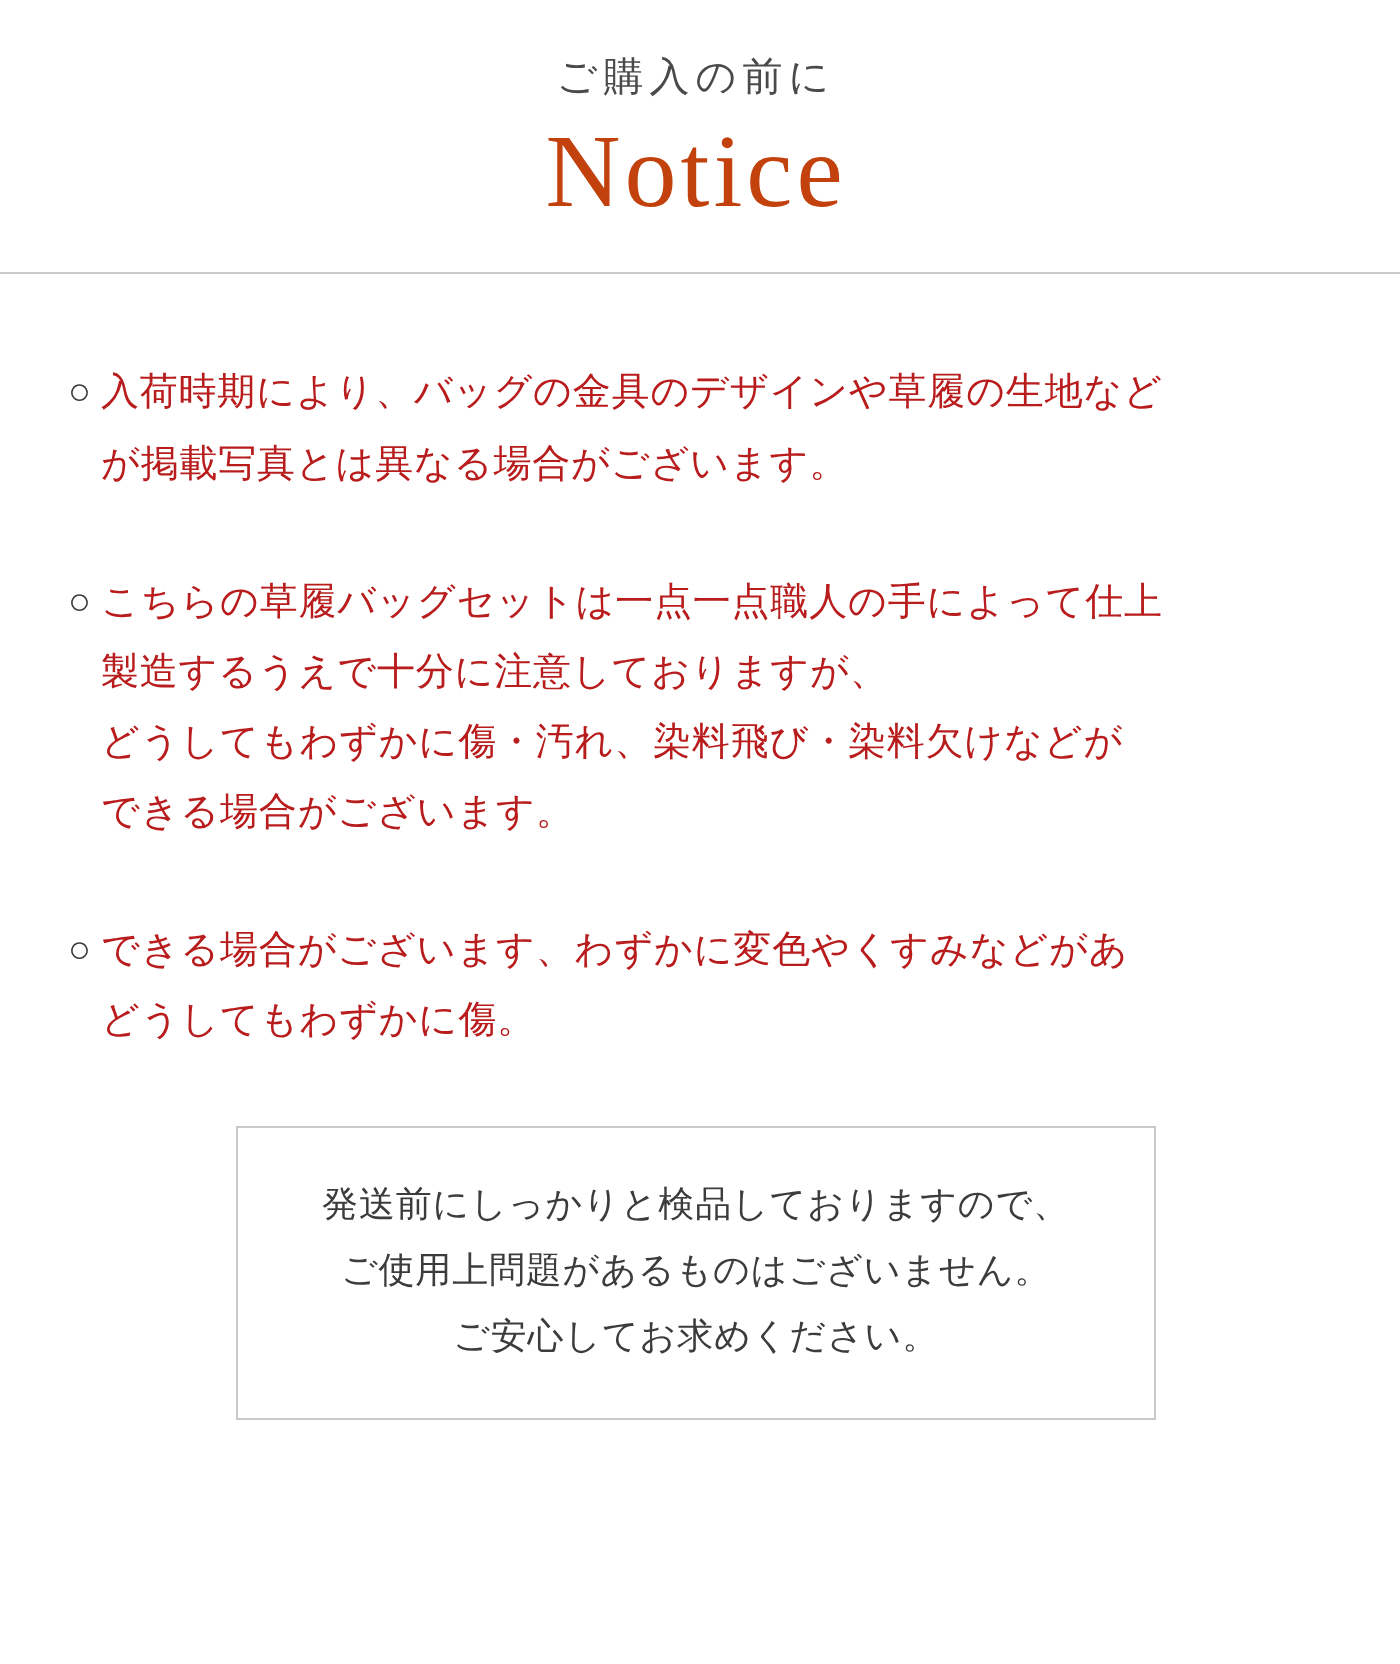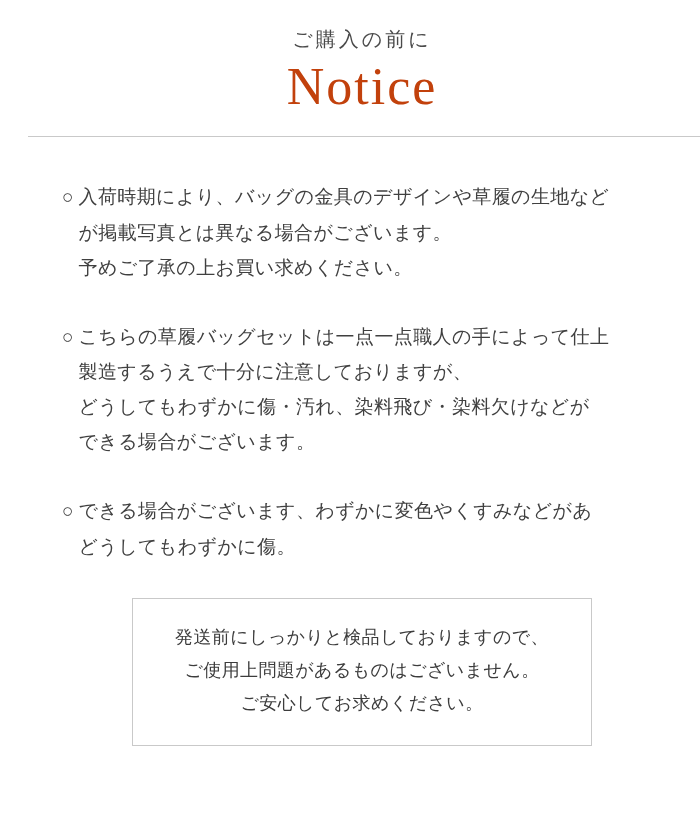--- a/index.html
+++ b/index.html
@@ -12,21 +12,20 @@
     background: #ffffff;
     font-family: "Liberation Sans", sans-serif;
     color: #3c3c3c;
     overflow: hidden;
   }
   .page {
     width: 696px;
     height: 832px;
     position: relative;
     box-sizing: border-box;
-    padding-left: 28px;
   }
   
   .header {
     padding-top: 26px;
     text-align: center;
   }
   .header-kicker {
     font-family: "Liberation Serif", serif;
     font-size: 20px;
     letter-spacing: 3px;
@@ -61,21 +60,21 @@
   .note-marker {
     font-size: 19px;
     line-height: 1.85;
     color: #3c3c3c;
     flex: 0 0 auto;
     margin-right: 5px;
   }
   .note-body {
     font-size: 19px;
     line-height: 1.85;
-    color: #404040;
+    color: #b91c1c;
     letter-spacing: 0.4px;
   }
   .note-line {
     display: block;
     white-space: nowrap;
   }
   
   .callout-wrap {
     display: flex;
     justify-content: center;
@@ -108,21 +107,20 @@
   </div>
   <hr class="header-rule">
 
   <div class="notes">
 
     <div class="note">
       <span class="note-marker">○</span>
       <div class="note-body">
         <span class="note-line">入荷時期により、バッグの金具のデザインや草履の生地など</span>
         <span class="note-line">が掲載写真とは異なる場合がございます。</span>
-        <span class="note-line">予めご了承の上お買い求めください。</span>
       </div>
     </div>
 
     <div class="note">
       <span class="note-marker">○</span>
       <div class="note-body">
         <span class="note-line">こちらの草履バッグセットは一点一点職人の手によって仕上</span>
         <span class="note-line">製造するうえで十分に注意しておりますが、</span>
         <span class="note-line">どうしてもわずかに傷・汚れ、染料飛び・染料欠けなどが</span>
         <span class="note-line">できる場合がございます。</span>

